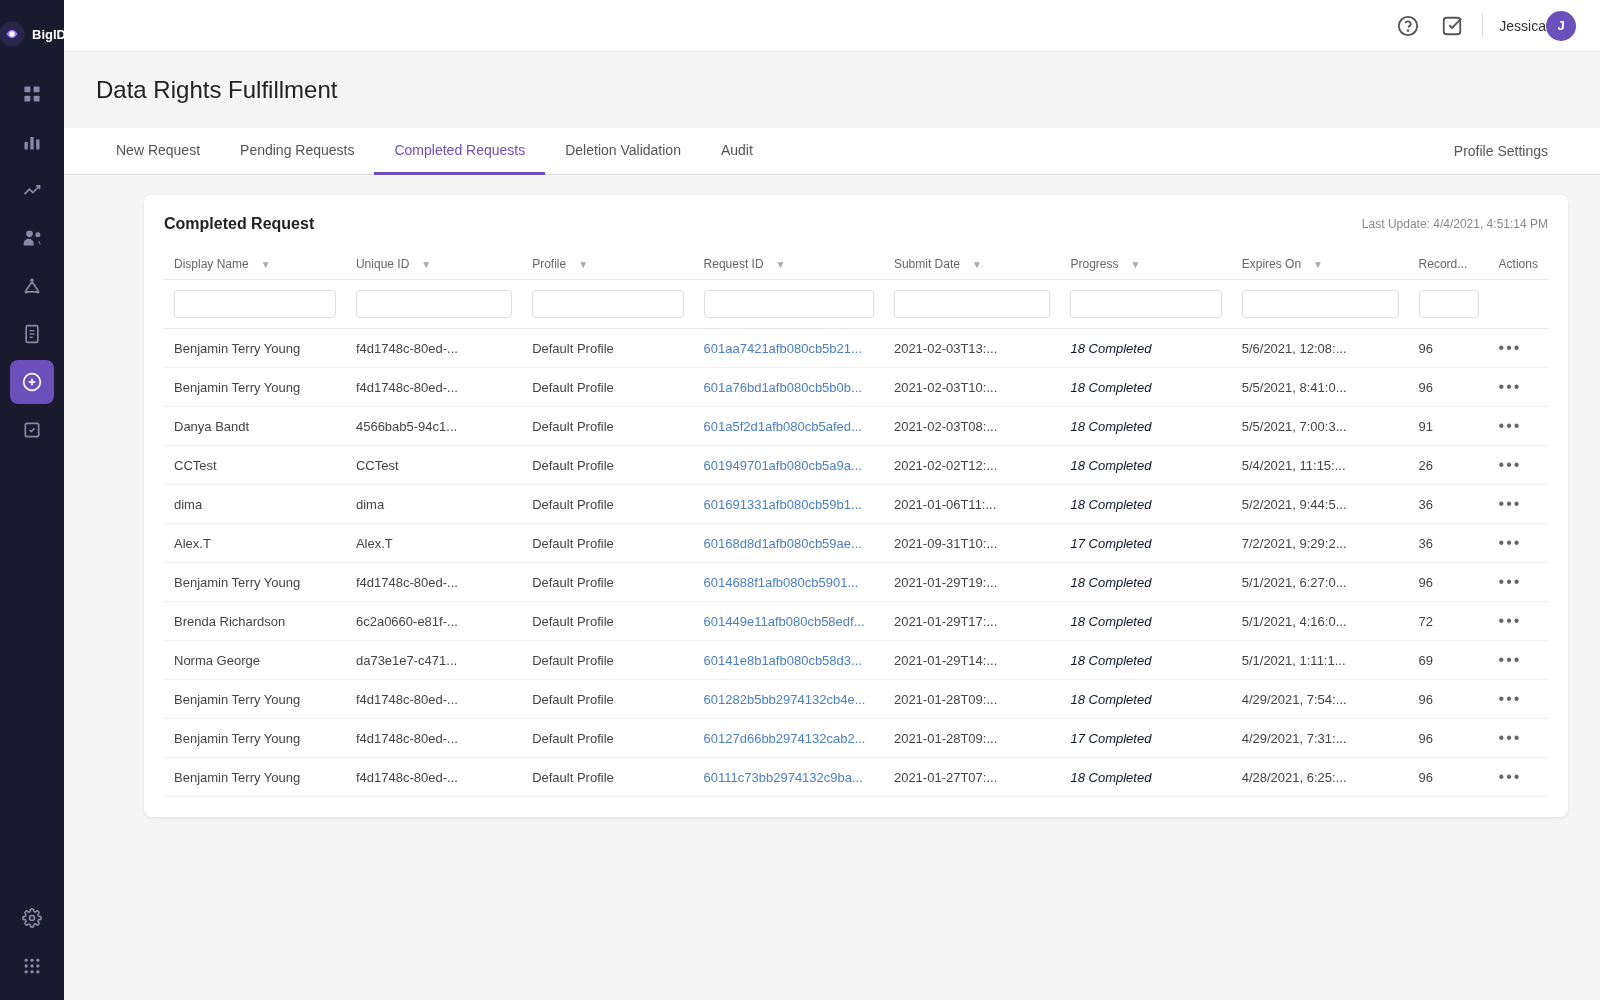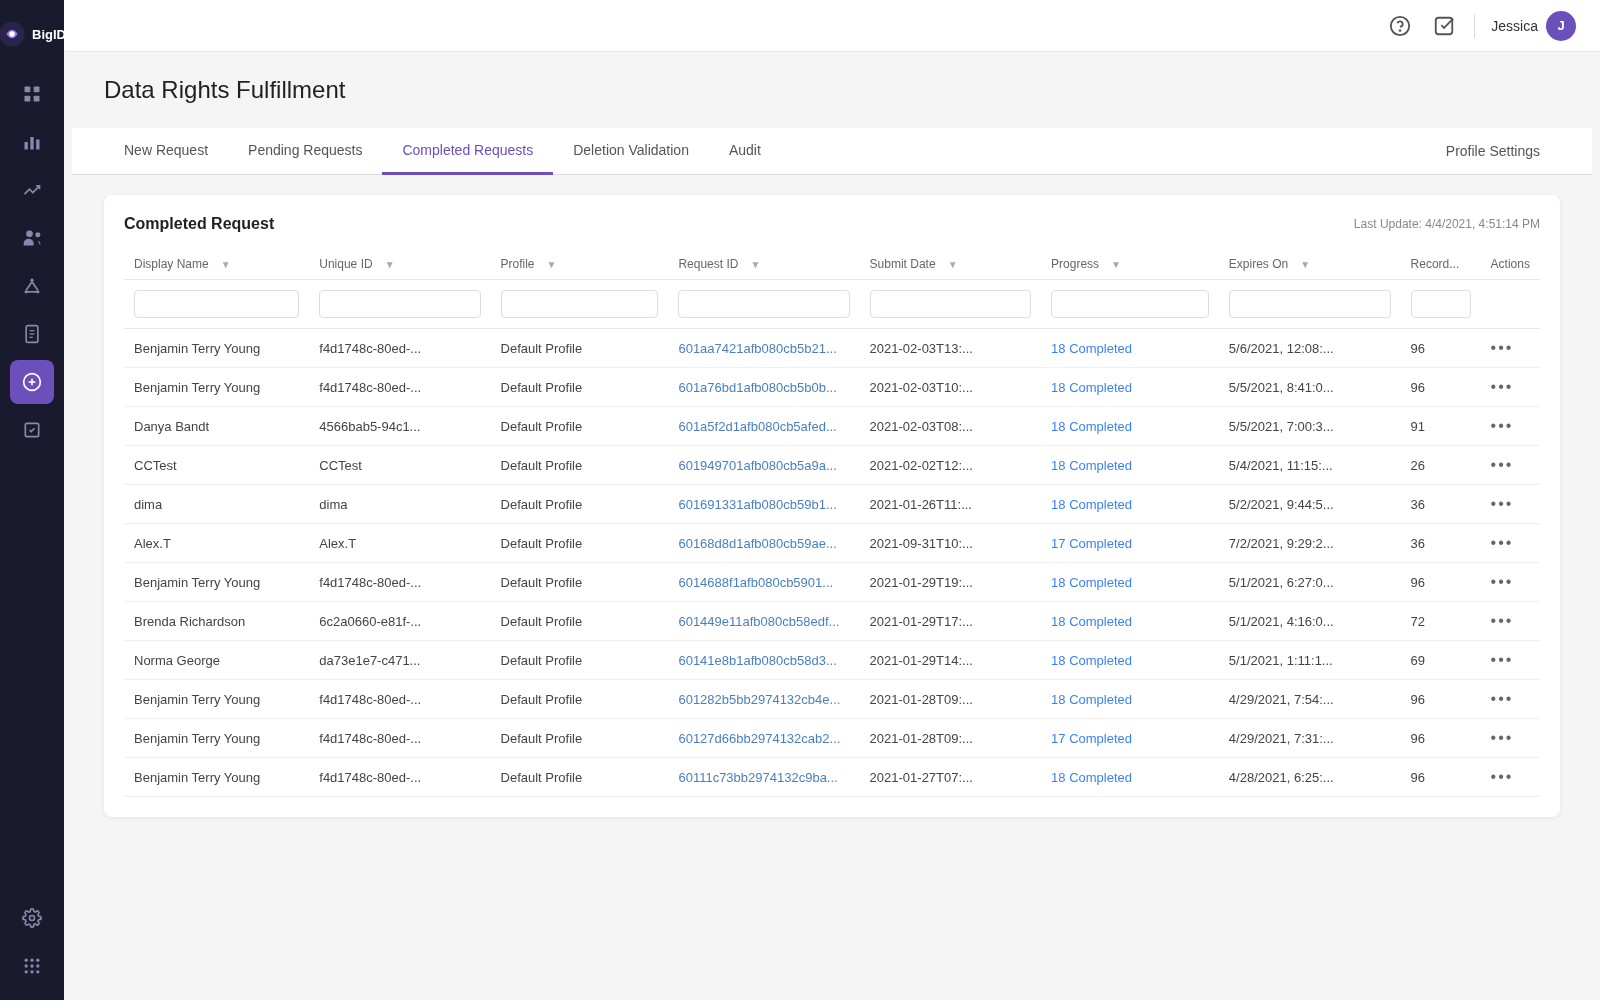--- a/index.html
+++ b/index.html
@@ -88,42 +88,41 @@
       cursor: pointer;
     }
     .topbar-divider {
       width: 1px;
       height: 24px;
       background: #ddd;
     }
     .topbar-user {
       display: flex;
       align-items: center;
-      gap: 8px;
       cursor: pointer;
       color: #333;
       font-size: 14px;
     }
     .user-avatar {
       width: 30px;
       height: 30px;
       border-radius: 50%;
       background: #6b4fbb;
       display: flex;
       align-items: center;
       justify-content: center;
       color: white;
       font-size: 13px;
       font-weight: 600;
     }
 
     
     .content {
       flex: 1;
-      padding: 24px 40px;
+      padding: 24px 32px;
       overflow: auto;
       background: #f5f5f5;
     }
     .page-title {
       font-size: 24px;
       font-weight: 500;
       color: #222;
       margin-bottom: 24px;
     }
 
@@ -160,20 +159,21 @@
       font-size: 14px;
       color: #555;
     }
 
     
     .card {
       background: white;
       border-radius: 8px;
       padding: 20px;
       box-shadow: 0 1px 4px rgba(0,0,0,0.08);
+      margin-left: 48px;
     }
     .card-header {
       display: flex;
       align-items: center;
       justify-content: space-between;
       margin-bottom: 16px;
     }
     .card-title {
       font-size: 16px;
       font-weight: 600;
@@ -226,23 +226,24 @@
       color: #444;
       font-size: 13px;
       white-space: nowrap;
     }
     .link-cell {
       color: #4a7fc1;
       text-decoration: none;
       cursor: pointer;
     }
     .progress-completed {
-      color: #3b82f6;
+      color: #0f172a;
       font-weight: 500;
       cursor: pointer;
+      font-style: italic;
     }
     .actions-cell {
       letter-spacing: 2px;
       color: #666;
       cursor: pointer;
       font-size: 16px;
     }
     .sort-arrow {
       color: #aaa;
       font-size: 10px;
@@ -507,21 +508,21 @@
     <td><span class="progress-completed">18 Completed</span></td>
     <td>5/4/2021, 11:15:...</td>
     <td>26</td>
     <td><span class="actions-cell">•••</span></td>
   </tr>
             <tr>
     <td>dima</td>
     <td>dima</td>
     <td>Default Profile</td>
     <td><a class="link-cell">601691331afb080cb59b1...</a></td>
-    <td>2021-01-26T11:...</td>
+    <td>2021-01-06T11:...</td>
     <td><span class="progress-completed">18 Completed</span></td>
     <td>5/2/2021, 9:44:5...</td>
     <td>36</td>
     <td><span class="actions-cell">•••</span></td>
   </tr>
             <tr>
     <td>Alex.T</td>
     <td>Alex.T</td>
     <td>Default Profile</td>
     <td><a class="link-cell">60168d8d1afb080cb59ae...</a></td>

